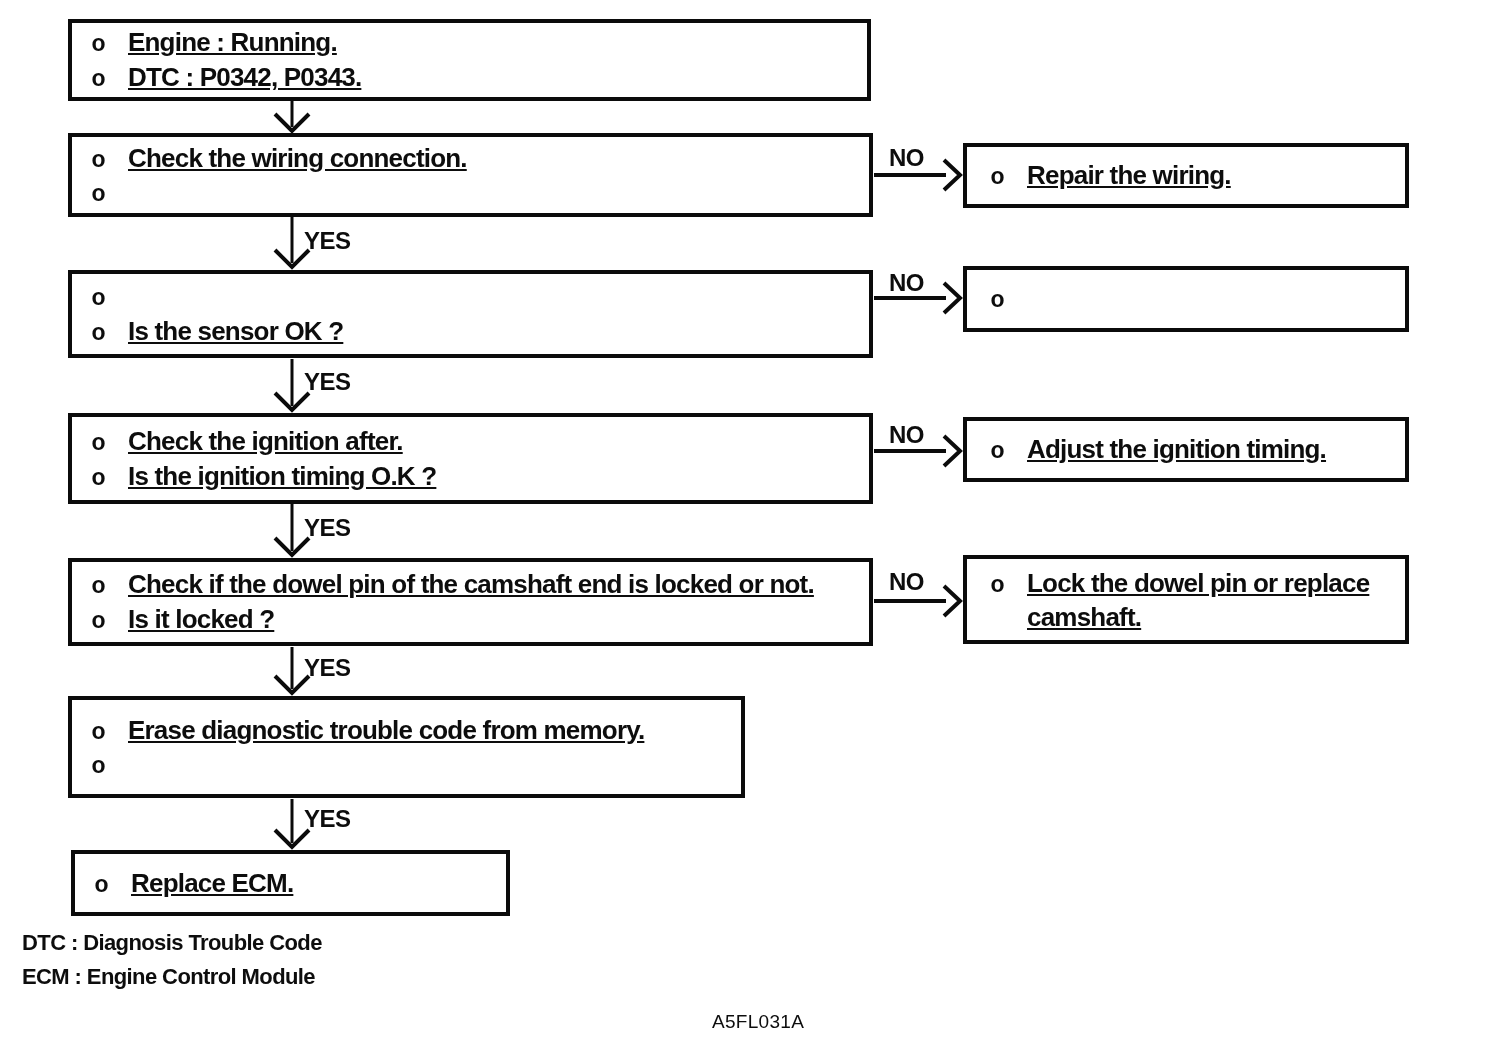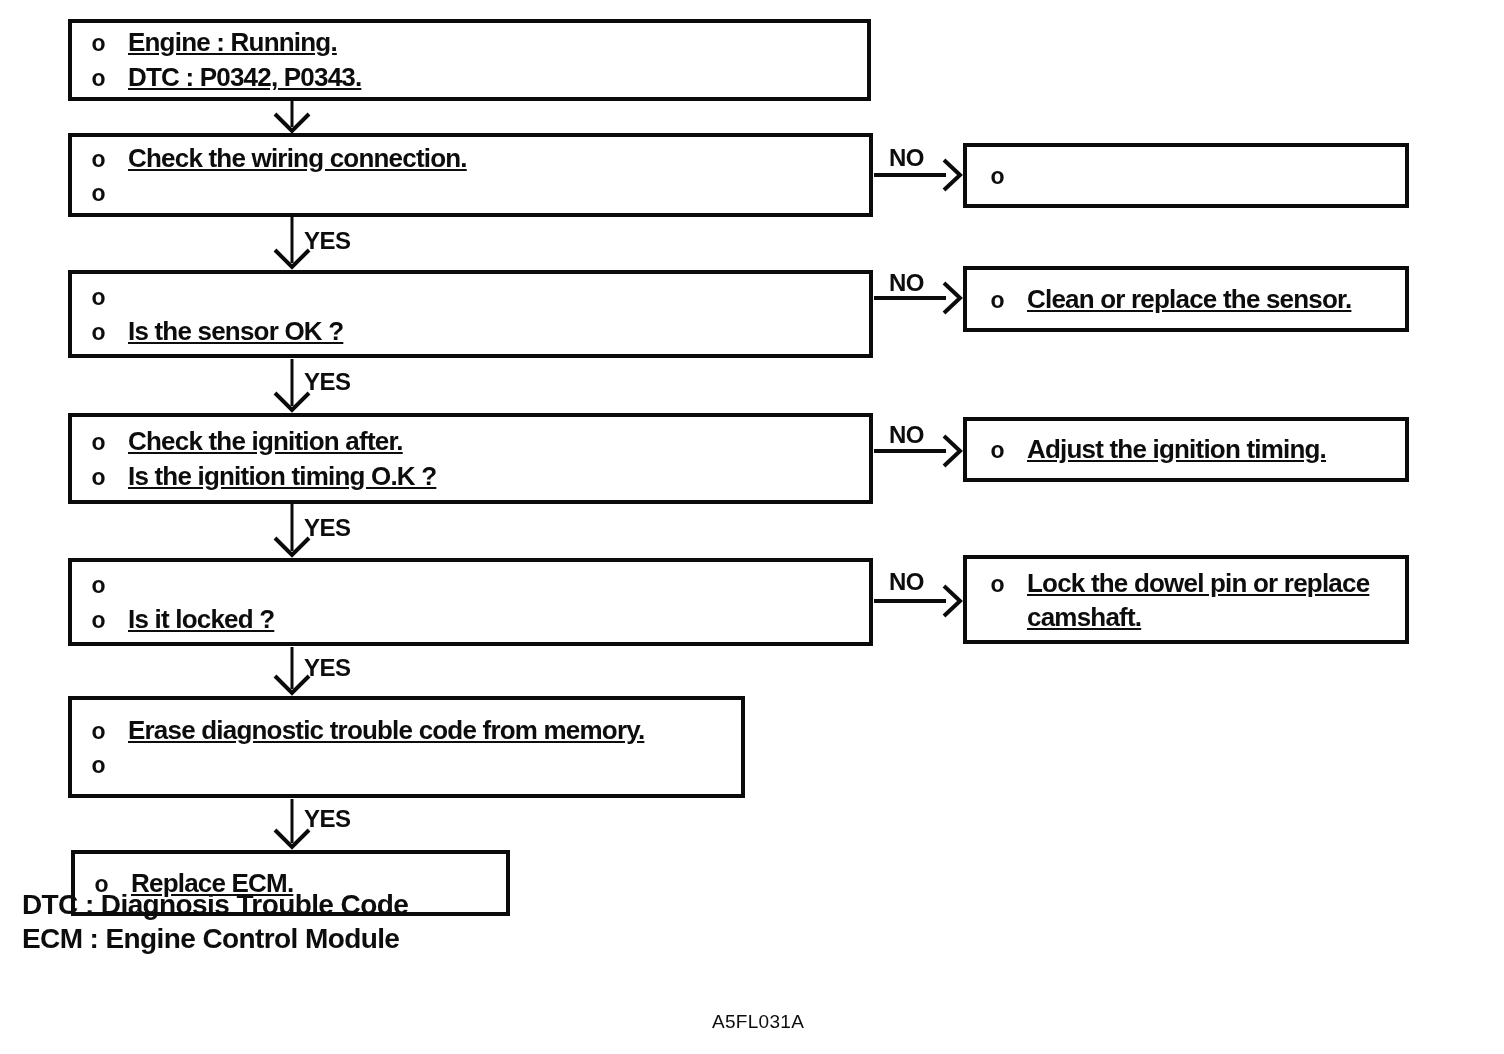--- a/index.html
+++ b/index.html
@@ -56,22 +56,22 @@
     position: absolute;
     font-size: 24px;
     font-weight: 700;
     letter-spacing: -0.5px;
     line-height: 28px;
     white-space: nowrap;
   }
   .legend {
     position: absolute;
     left: 22px;
-    top: 888px;
-    font-size: 28px;
+    top: 926px;
+    font-size: 22px;
     font-weight: 700;
     letter-spacing: -0.6px;
     line-height: 34px;
     white-space: nowrap;
   }
   .figure-code {
     position: absolute;
     left: 712px;
     top: 1011px;
     font-size: 19px;
@@ -133,36 +133,36 @@
       <span class="bullet">o</span>
       <span class="txt">Check the wiring connection.</span>
     </div>
     <div class="row">
       <span class="bullet">o</span>
     </div>
   </div>
   <div class="box" style="left:963px; top:143px; width:446px; height:65px; padding-left:20px">
     <div class="row">
       <span class="bullet">o</span>
+      <span class="txt">Repair the wiring.</span>
     </div>
   </div>
 
   <div class="box" style="left:68px; top:270px; width:805px; height:88px">
     <div class="row">
       <span class="bullet">o</span>
     </div>
     <div class="row">
       <span class="bullet">o</span>
       <span class="txt">Is the sensor OK ?</span>
     </div>
   </div>
   <div class="box" style="left:963px; top:266px; width:446px; height:66px; padding-left:20px">
     <div class="row">
       <span class="bullet">o</span>
-      <span class="txt">Clean or replace the sensor.</span>
     </div>
   </div>
 
   <div class="box" style="left:68px; top:413px; width:805px; height:91px">
     <div class="row">
       <span class="bullet">o</span>
       <span class="txt">Check the ignition after.</span>
     </div>
     <div class="row">
       <span class="bullet">o</span>
@@ -172,20 +172,21 @@
   <div class="box" style="left:963px; top:417px; width:446px; height:65px; padding-left:20px">
     <div class="row">
       <span class="bullet">o</span>
       <span class="txt">Adjust the ignition timing.</span>
     </div>
   </div>
 
   <div class="box" style="left:68px; top:558px; width:805px; height:88px">
     <div class="row">
       <span class="bullet">o</span>
+      <span class="txt">Check if the dowel pin of the camshaft end is locked or not.</span>
     </div>
     <div class="row">
       <span class="bullet">o</span>
       <span class="txt">Is it locked ?</span>
     </div>
   </div>
   <div class="box" style="left:963px; top:555px; width:446px; height:89px; padding-left:20px">
     <div class="row">
       <span class="bullet">o</span>
       <span class="txt-stack">

